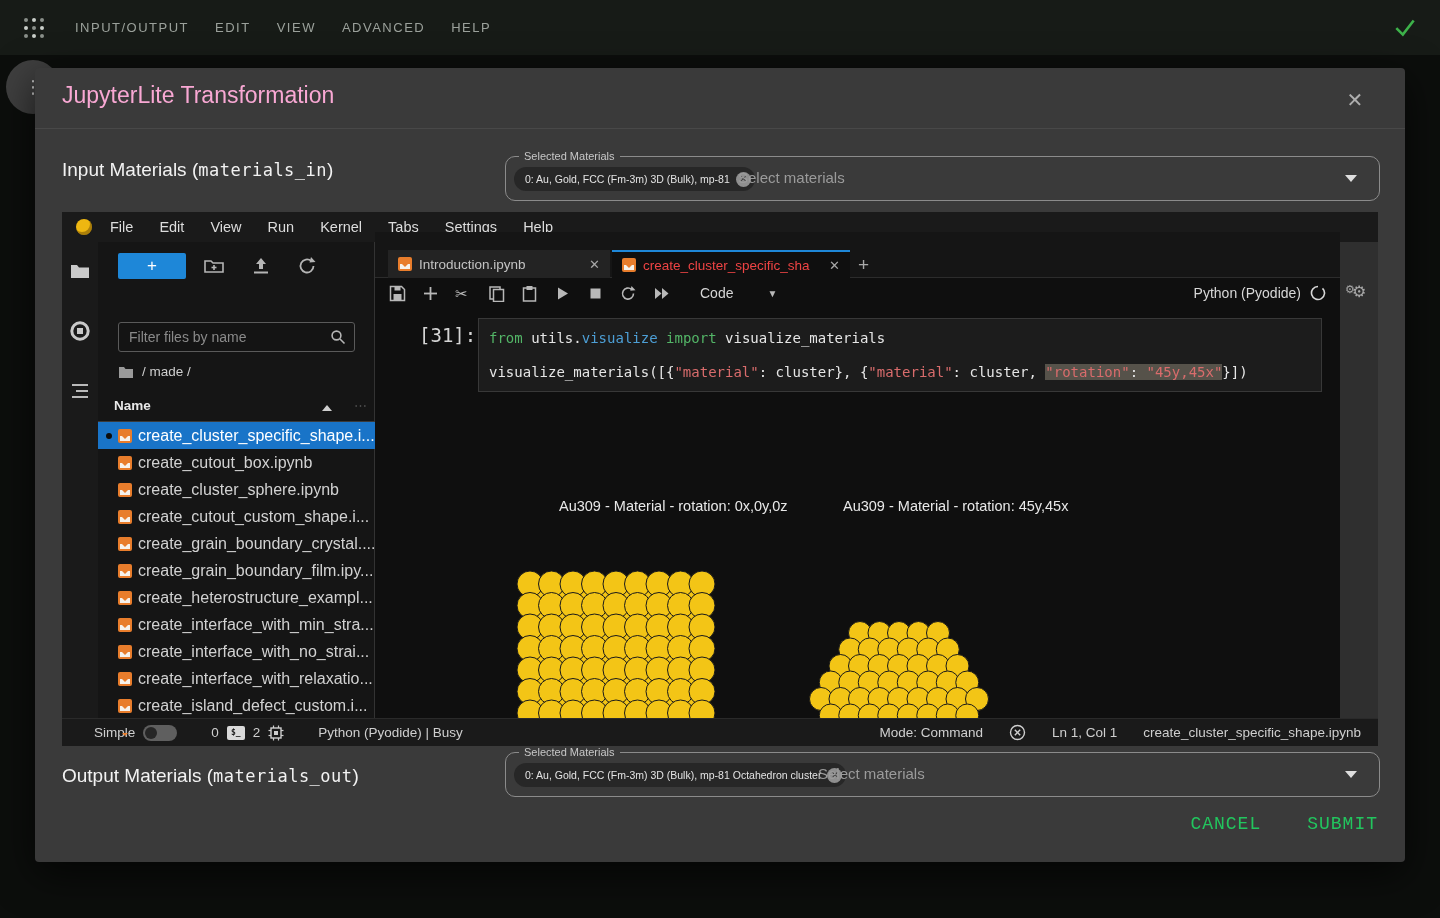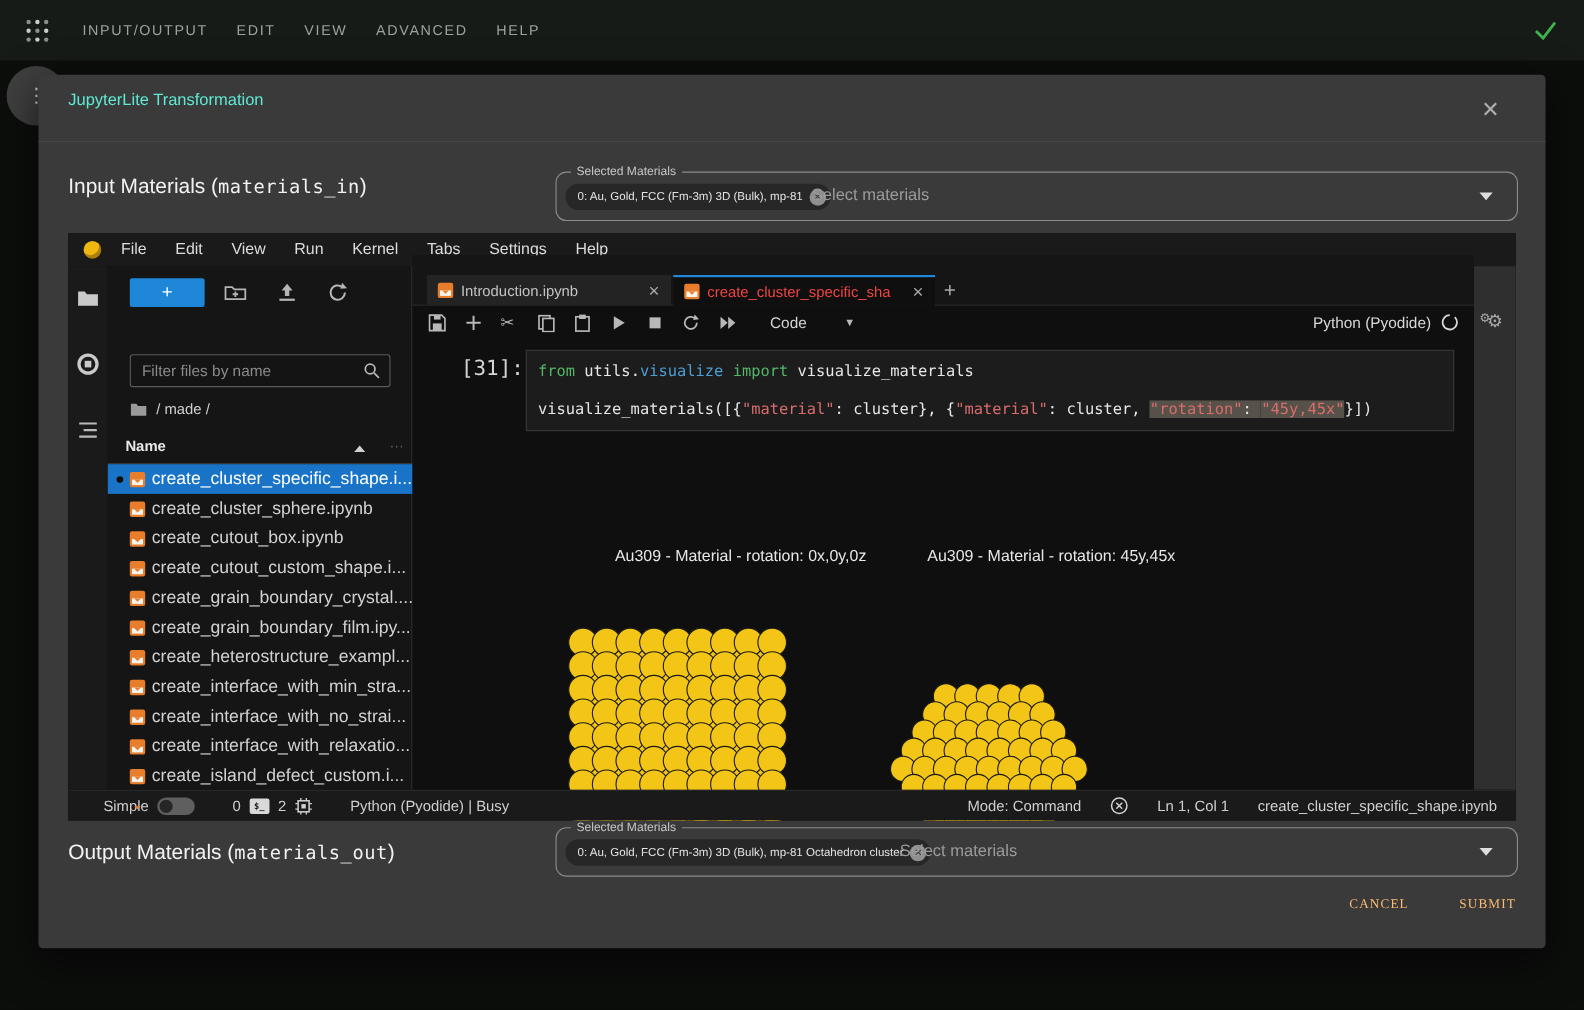--- a/index.html
+++ b/index.html
@@ -18,21 +18,21 @@
   
   .avatar-peek { position:absolute; left:6px; top:60px; width:54px; height:54px;
                  border-radius:50%; background:#3f3f3f; z-index:1;
                  display:flex; align-items:center; justify-content:center;
                  color:#c9c9c9; font-size:18px; }
 
   
   .modal { position:absolute; left:35px; top:68px; width:1370px; height:794px;
            background:#3a3a3a; border-radius:4px; z-index:2;
            box-shadow:0 12px 40px rgba(0,0,0,.65); }
-  .modal-title { position:absolute; left:27px; top:14px; color:#5eead4; font-size:15px; font-weight:400; }
+  .modal-title { position:absolute; left:27px; top:14px; color:#f9a8d4; font-size:23px; font-weight:400; }
   .modal-close { position:absolute; left:1306px; top:18px; width:28px; height:28px;
                  color:#aeaeae; font-size:20px; line-height:28px; text-align:center; cursor:pointer; }
   .modal-divider { position:absolute; left:0; top:60px; width:1370px; height:1px; background:#484848; }
 
   .section-label { position:absolute; color:#f2f2f2; font-size:19px; }
   .section-label .mono { font-size:17px; letter-spacing:.5px; }
   .label-in  { left:27px; top:91px; }
   .label-out { left:27px; top:697px; }
 
   
@@ -155,22 +155,22 @@
   .st-gap { width:18px; }
   .toggle { width:34px; height:16px; border-radius:8px; background:#5f5f5f; position:relative; cursor:pointer; }
   .toggle-knob { position:absolute; left:2px; top:2px; width:12px; height:12px; border-radius:50%; background:#262626; }
   .term-badge { width:18px; height:14px; background:#d9d9d9; border-radius:2px; color:#1a1a1a;
                 font-size:8px; line-height:14px; text-align:center; font-weight:700; }
   .st-right { margin-left:auto; display:flex; align-items:center; gap:26px; padding-right:17px; }
   .st-item { cursor:pointer; white-space:nowrap; }
 
   
   .modal-footer { position:absolute; right:27px; top:746px; display:flex; gap:46px; }
-  .footer-btn { color:#fdba74; font-size:12px; letter-spacing:1px; font-weight:500;
-                background:none; border:none; cursor:pointer; font-family:Liberation Serif, serif; }
+  .footer-btn { color:#22c55e; font-size:18px; letter-spacing:1px; font-weight:500;
+                background:none; border:none; cursor:pointer; font-family:Liberation Mono, monospace; }
 
   svg { display:block; }
 </style>
 </head>
 <body>
 
 <header class="topbar">
   <svg class="apps-icon" viewBox="0 0 24 24">
     <g fill="#8a8f8a">
       <circle cx="4" cy="4" r="2"></circle>
@@ -283,26 +283,26 @@
       </div>
       <div class="file-list">
           <div class="file-row selected">
             <span class="mod-dot show"></span>
             <span class="nb-icon"></span>
             <span class="file-name">create_cluster_specific_shape.i...</span>
           </div>
           <div class="file-row">
             <span class="mod-dot"></span>
             <span class="nb-icon"></span>
+            <span class="file-name">create_cutout_box.ipynb</span>
+          </div>
+          <div class="file-row">
+            <span class="mod-dot"></span>
+            <span class="nb-icon"></span>
             <span class="file-name">create_cluster_sphere.ipynb</span>
-          </div>
-          <div class="file-row">
-            <span class="mod-dot"></span>
-            <span class="nb-icon"></span>
-            <span class="file-name">create_cutout_box.ipynb</span>
           </div>
           <div class="file-row">
             <span class="mod-dot"></span>
             <span class="nb-icon"></span>
             <span class="file-name">create_cutout_custom_shape.i...</span>
           </div>
           <div class="file-row">
             <span class="mod-dot"></span>
             <span class="nb-icon"></span>
             <span class="file-name">create_grain_boundary_crystal....</span>

